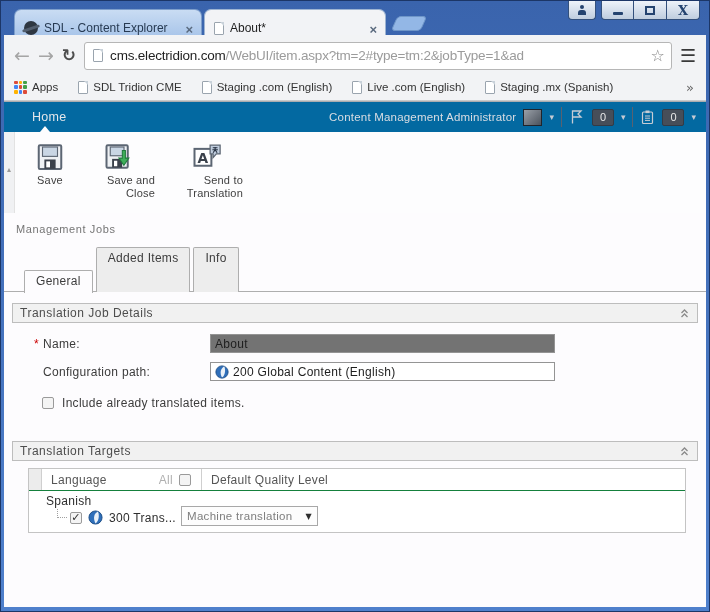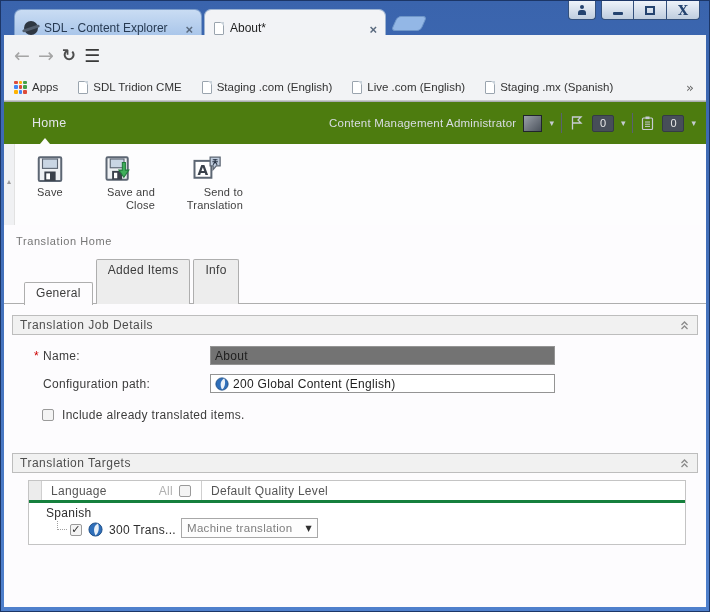--- a/index.html
+++ b/index.html
@@ -63,21 +63,21 @@
 
   
   .bookmarks{ height:24px; background:#f2f3f5; display:flex; align-items:center; gap:8px; padding:0 12px 2px 10px; }
   .bm-item{ display:flex; align-items:center; gap:5px; font-size:11.5px; color:#333; margin-right:12px; white-space:nowrap; }
   .apps-grid{ width:13px; height:13px; display:grid; grid-template-columns:repeat(3,1fr); gap:1px; flex:none; }
   .apps-grid span{ border-radius:1px; }
   .bm-overflow{ margin-left:auto; color:#666; font-size:13px; font-family:"DejaVu Sans",sans-serif; }
   .chrome-sep{ height:2px; background:linear-gradient(#d8d8d8,#9a9da3); }
 
   
-  .ribbon-head{ height:42px; background:#4d7c0f; display:flex; align-items:center; position:relative; color:#e3e6ea; }
+  .ribbon-head{ height:30px; background:#0369a1; display:flex; align-items:center; position:relative; color:#e3e6ea; }
   .ribbon-tab{ margin-left:28px; font-size:12.5px; letter-spacing:.3px; }
   .ribbon-notch{ position:absolute; bottom:0; left:36px; width:0; height:0;
         border-left:5px solid transparent; border-right:5px solid transparent; border-bottom:6px solid #fdfdfe; }
   .ribbon-right{ margin-left:auto; display:flex; align-items:center; gap:7px; padding-right:10px; }
   .ribbon-role{ font-size:11.5px; color:#d9dde3; letter-spacing:.2px; }
   .ribbon-avatar{ width:19px; height:17px; background:linear-gradient(135deg,#9aa0a8,#4b525c); border:1px solid #20242b; }
   .ribbon-caret{ font-size:9px; color:#c6cbd3; font-family:"DejaVu Sans",sans-serif; }
   .ribbon-div{ width:1px; height:20px; background:#596170; }
   .count-box{ min-width:22px; height:17px; background:#474e59; border:1px solid #343b45; border-radius:2px;
         color:#e8e8e8; font-size:11px; display:flex; align-items:center; justify-content:center; padding:0 5px; }
@@ -118,21 +118,21 @@
   .icon-input{ width:345px; height:19px; border:1px solid #949494; background:#fff; display:flex;
         align-items:center; gap:4px; padding:0 4px; font-size:12px; color:#1e1e1e; }
   .checkbox-row{ display:flex; align-items:center; gap:8px; margin:15px 0 0 8px; }
   .checkbox{ width:12px; height:12px; border:1px solid #9a9a9a; background:#f4f4f4; border-radius:2px; flex:none; }
   .checkbox.checked{ display:flex; align-items:center; justify-content:center;
         font-size:11px; color:#2d2d2d; font-weight:bold; line-height:10px; font-family:"DejaVu Sans",sans-serif; }
   .checkbox-label{ font-size:12px; color:#3c3c3c; }
 
   .targets-section{ margin-top:31px; }
   .targets-table{ margin:7px 12px 0 16px; border:1px solid #c4c4c4; background:#fff; }
-  .tt-head{ height:22px; display:flex; align-items:center; border-bottom:3px solid #15803d; font-size:12px; color:#555; }
+  .tt-head{ height:22px; display:flex; align-items:center; border-bottom:1px solid #15803d; font-size:12px; color:#555; }
   .tt-gutter{ width:13px; align-self:stretch; background:#ececec; border-right:1px solid #cfcfcf; }
   .tt-lang{ padding-left:9px; }
   .tt-all{ margin-left:52px; color:#b0b0b0; }
   .tt-all-check{ margin-left:6px; }
   .tt-divider{ width:1px; align-self:stretch; background:#cfcfcf; margin-left:10px; }
   .tt-quality{ padding-left:9px; }
   .tt-body{ position:relative; padding:3px 0 7px 0; min-height:38px; }
   .tt-group{ font-size:12px; color:#2e2e2e; margin-left:17px; }
   .tt-item{ display:flex; align-items:center; margin:2px 0 0 28px; }
   .tree-elbow{ width:10px; height:9px; border-left:1px dotted #a0a0a0; border-bottom:1px dotted #a0a0a0; margin:-4px 3px 4px 0; }
@@ -179,20 +179,25 @@
       </div>
     </div>
   </div>
 
   <div class="chrome-body">
 
     <div class="navbar">
       <span class="nav-arrow">←</span>
       <span class="nav-arrow">→</span>
       <span class="nav-reload">↻</span>
+      <div class="omnibox">
+        <span class="doc-icon"></span>
+        <span class="url"><span class="host">cms.electridion.com</span><span class="path">/WebUI/item.aspx?tm=2#type=tm:2&amp;jobType=1&amp;ad</span></span>
+        <span class="star">☆</span>
+      </div>
       <span class="menu-btn">☰</span>
     </div>
 
     <div class="bookmarks">
       <div class="bm-item">
         <span class="apps-grid">
           <span style="background:#dd4b39"></span>
             <span style="background:#ffb300"></span>
             <span style="background:#43a047"></span>
           <span style="background:#4285f4"></span>
@@ -286,21 +291,21 @@
                 <path d="M16.6 4.6 h3.8 M16.3 6.2 h4.4 M18.5 4 v2.2 M18.5 6.2 l-1.6 2.4 M18.5 6.2 l1.6 2.4" stroke="#273243" stroke-width="0.9" fill="none"></path>
               </svg>
             </span>
             <span class="rb-label">Send to Translation</span>
           </div>
         </div>
       </div>
     </div>
 
     <div class="content">
-      <div class="breadcrumb">Translation Home</div>
+      <div class="breadcrumb">Management Jobs</div>
 
       <div class="cms-tabs">
         <span class="cms-tab active">General</span>
         <span class="cms-tab">Added Items</span>
         <span class="cms-tab">Info</span>
       </div>
 
       <div class="section">
         <div class="section-head">
           <span>Translation Job Details</span>

